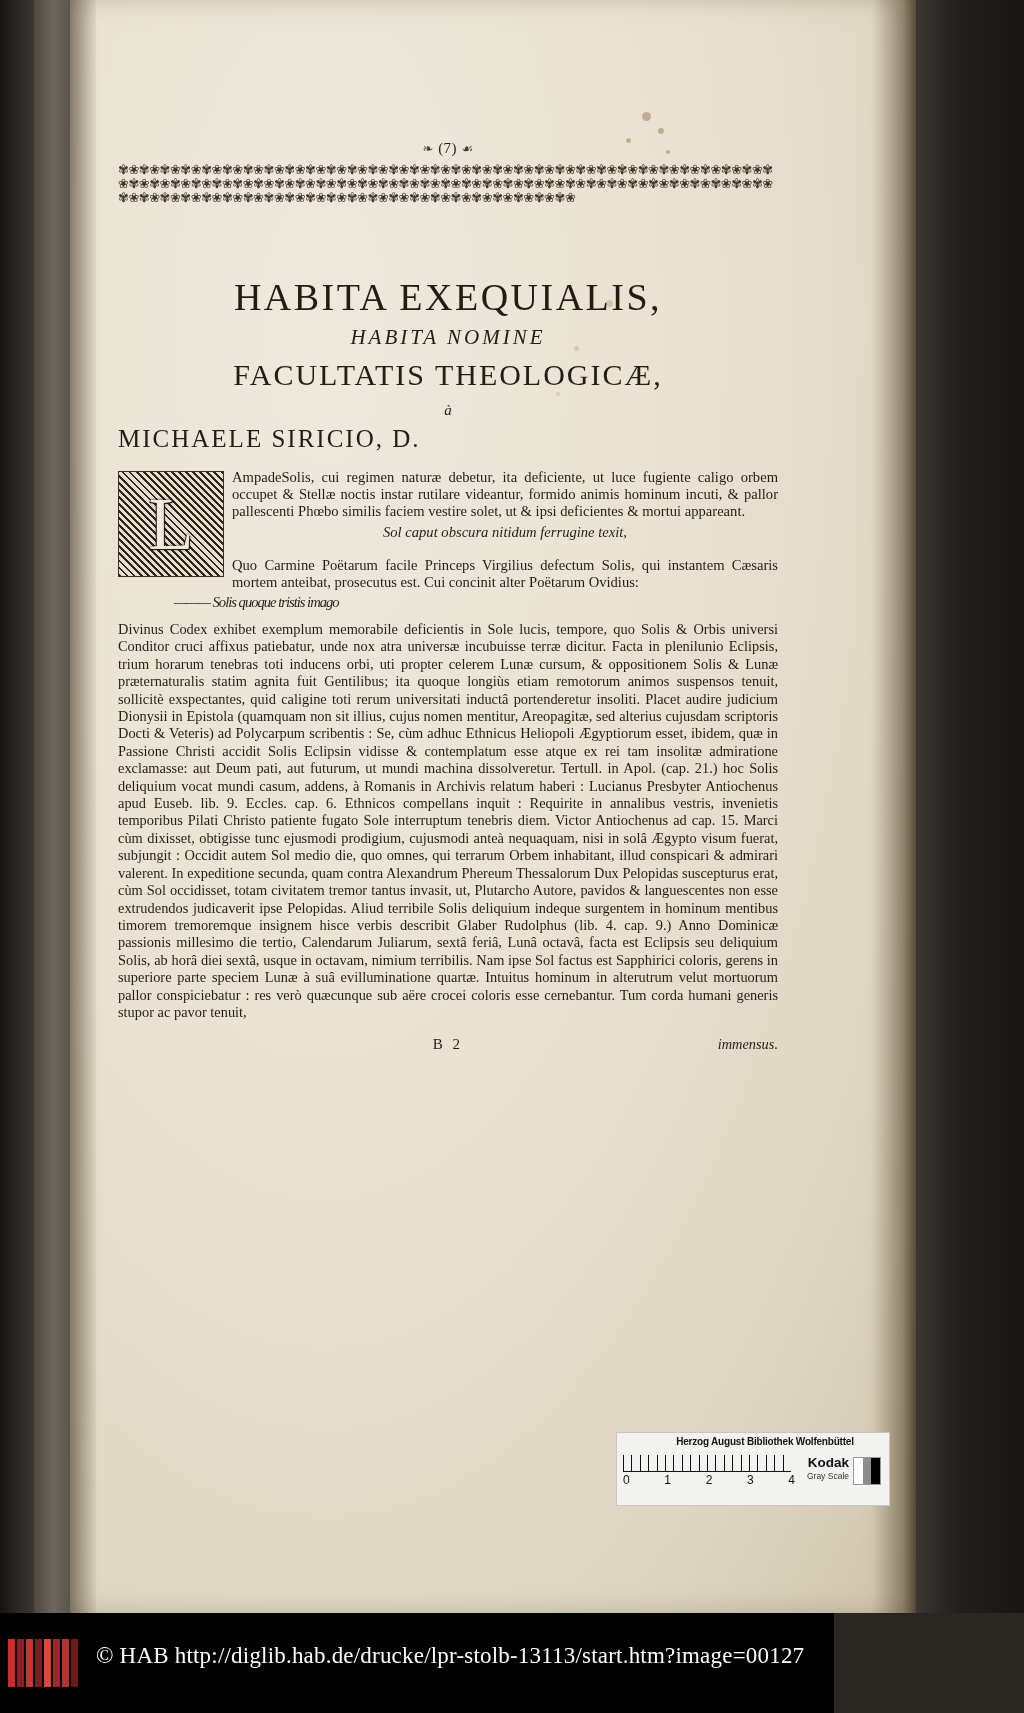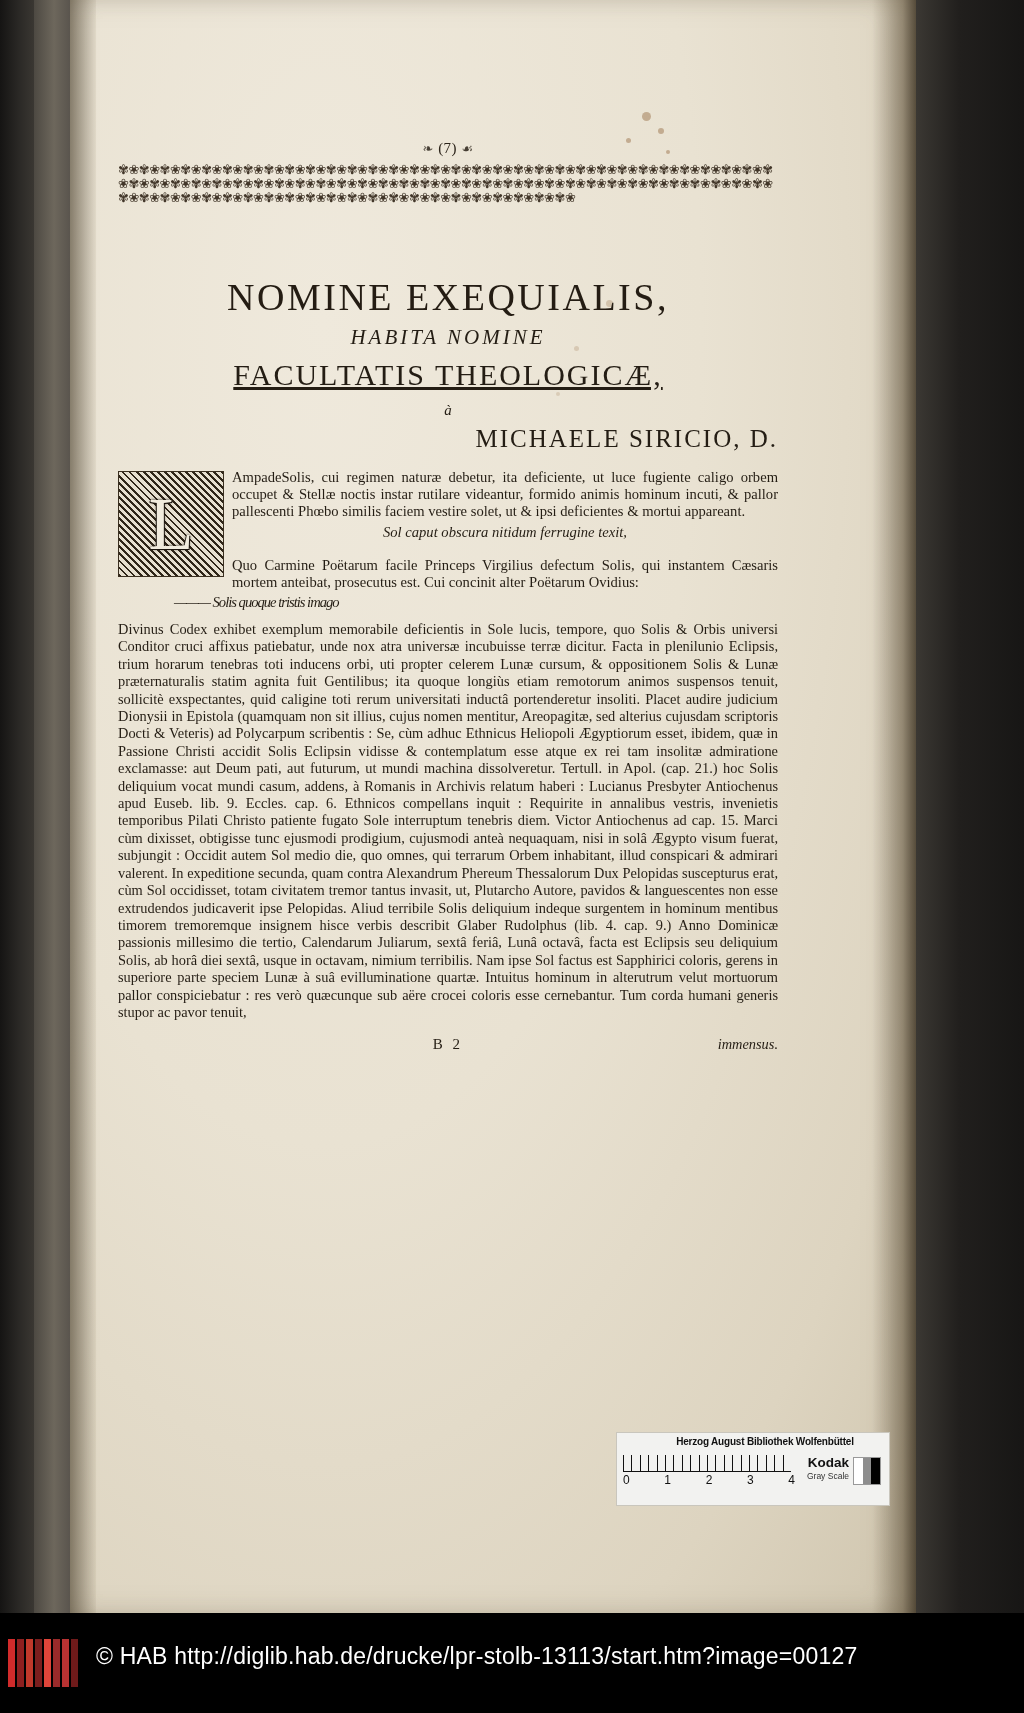--- a/index.html
+++ b/index.html
@@ -113,33 +113,32 @@
     letter-spacing: 3px;
     text-align: center;
     margin: 6px 0 8px 0;
   }
   h2.title2 {
     font-size: 30px;
     font-weight: normal;
     letter-spacing: 2px;
     text-align: center;
     margin: 8px 0 10px 0;
-    text-decoration: underline;
   }
   .byline-a {
     text-align: center;
     font-style: italic;
     font-size: 15px;
     margin: 6px 0 4px 0;
   }
   h3.author {
     font-size: 25px;
     font-weight: normal;
     letter-spacing: 2px;
-    text-align: right;
+    text-align: left;
     margin: 6px 0 12px 0;
   }
 
   
   .dropcap-wrap { position: relative; }
   .dropcap {
     float: left;
     width: 104px;
     height: 104px;
     margin: 2px 8px 2px 0;
@@ -208,25 +207,25 @@
     right: 0;
     font-style: italic;
     font-size: 14.4px;
   }
 
   
   .bottombar {
     position: absolute;
     left: 0;
     top: 1613px;
-    width: 1024px;
+    width: 834px;
     height: 100px;
     background: #000;
     color: #fff;
-    font-family: Liberation Sans, sans-serif;
+    font-family: Liberation Serif, serif;
   }
   .bottombar .credit {
     position: absolute;
     left: 96px;
     top: 30px;
     font-size: 23px;
     letter-spacing: .2px;
     white-space: nowrap;
   }
   .colorbars {
@@ -319,21 +318,21 @@
     <div class="textblock">
 
       <div class="folio">
         <span class="orn">❧</span>
         <span>(7)</span>
         <span class="orn">☙</span>
       </div>
 
       <div class="rule-band">✾❀✾❀✾❀✾❀✾❀✾❀✾❀✾❀✾❀✾❀✾❀✾❀✾❀✾❀✾❀✾❀✾❀✾❀✾❀✾❀✾❀✾❀✾❀✾❀✾❀✾❀✾❀✾❀✾❀✾❀✾❀✾❀✾❀✾❀✾❀✾❀✾❀✾❀✾❀✾❀✾❀✾❀✾❀✾❀✾❀✾❀✾❀✾❀✾❀✾❀✾❀✾❀✾❀✾❀✾❀✾❀✾❀✾❀✾❀✾❀✾❀✾❀✾❀✾❀✾❀✾❀✾❀✾❀✾❀✾❀✾❀✾❀✾❀✾❀✾❀✾❀✾❀✾❀✾❀✾❀✾❀✾❀✾❀✾❀✾❀</div>
 
-      <h1 class="title">NOMINE EXEQUIALIS,</h1>
+      <h1 class="title">HABITA EXEQUIALIS,</h1>
       <div class="subtitle-italic">HABITA NOMINE</div>
       <h2 class="title2">FACULTATIS THEOLOGICÆ,</h2>
       <div class="byline-a">à</div>
       <h3 class="author">MICHAELE SIRICIO, D.</h3>
 
       <div class="dropcap-wrap">
         <div class="dropcap">
           <span class="letter">L</span>
         </div>
         <p class="body">AmpadeSolis, cui regimen naturæ debetur, ita deficiente, ut luce fugiente caligo orbem occupet &amp; Stellæ noctis instar rutilare videantur, formido animis hominum incuti, &amp; pallor pallescenti Phœbo similis faciem vestire solet, ut &amp; ipsi deficientes &amp; mortui appareant.</p>

